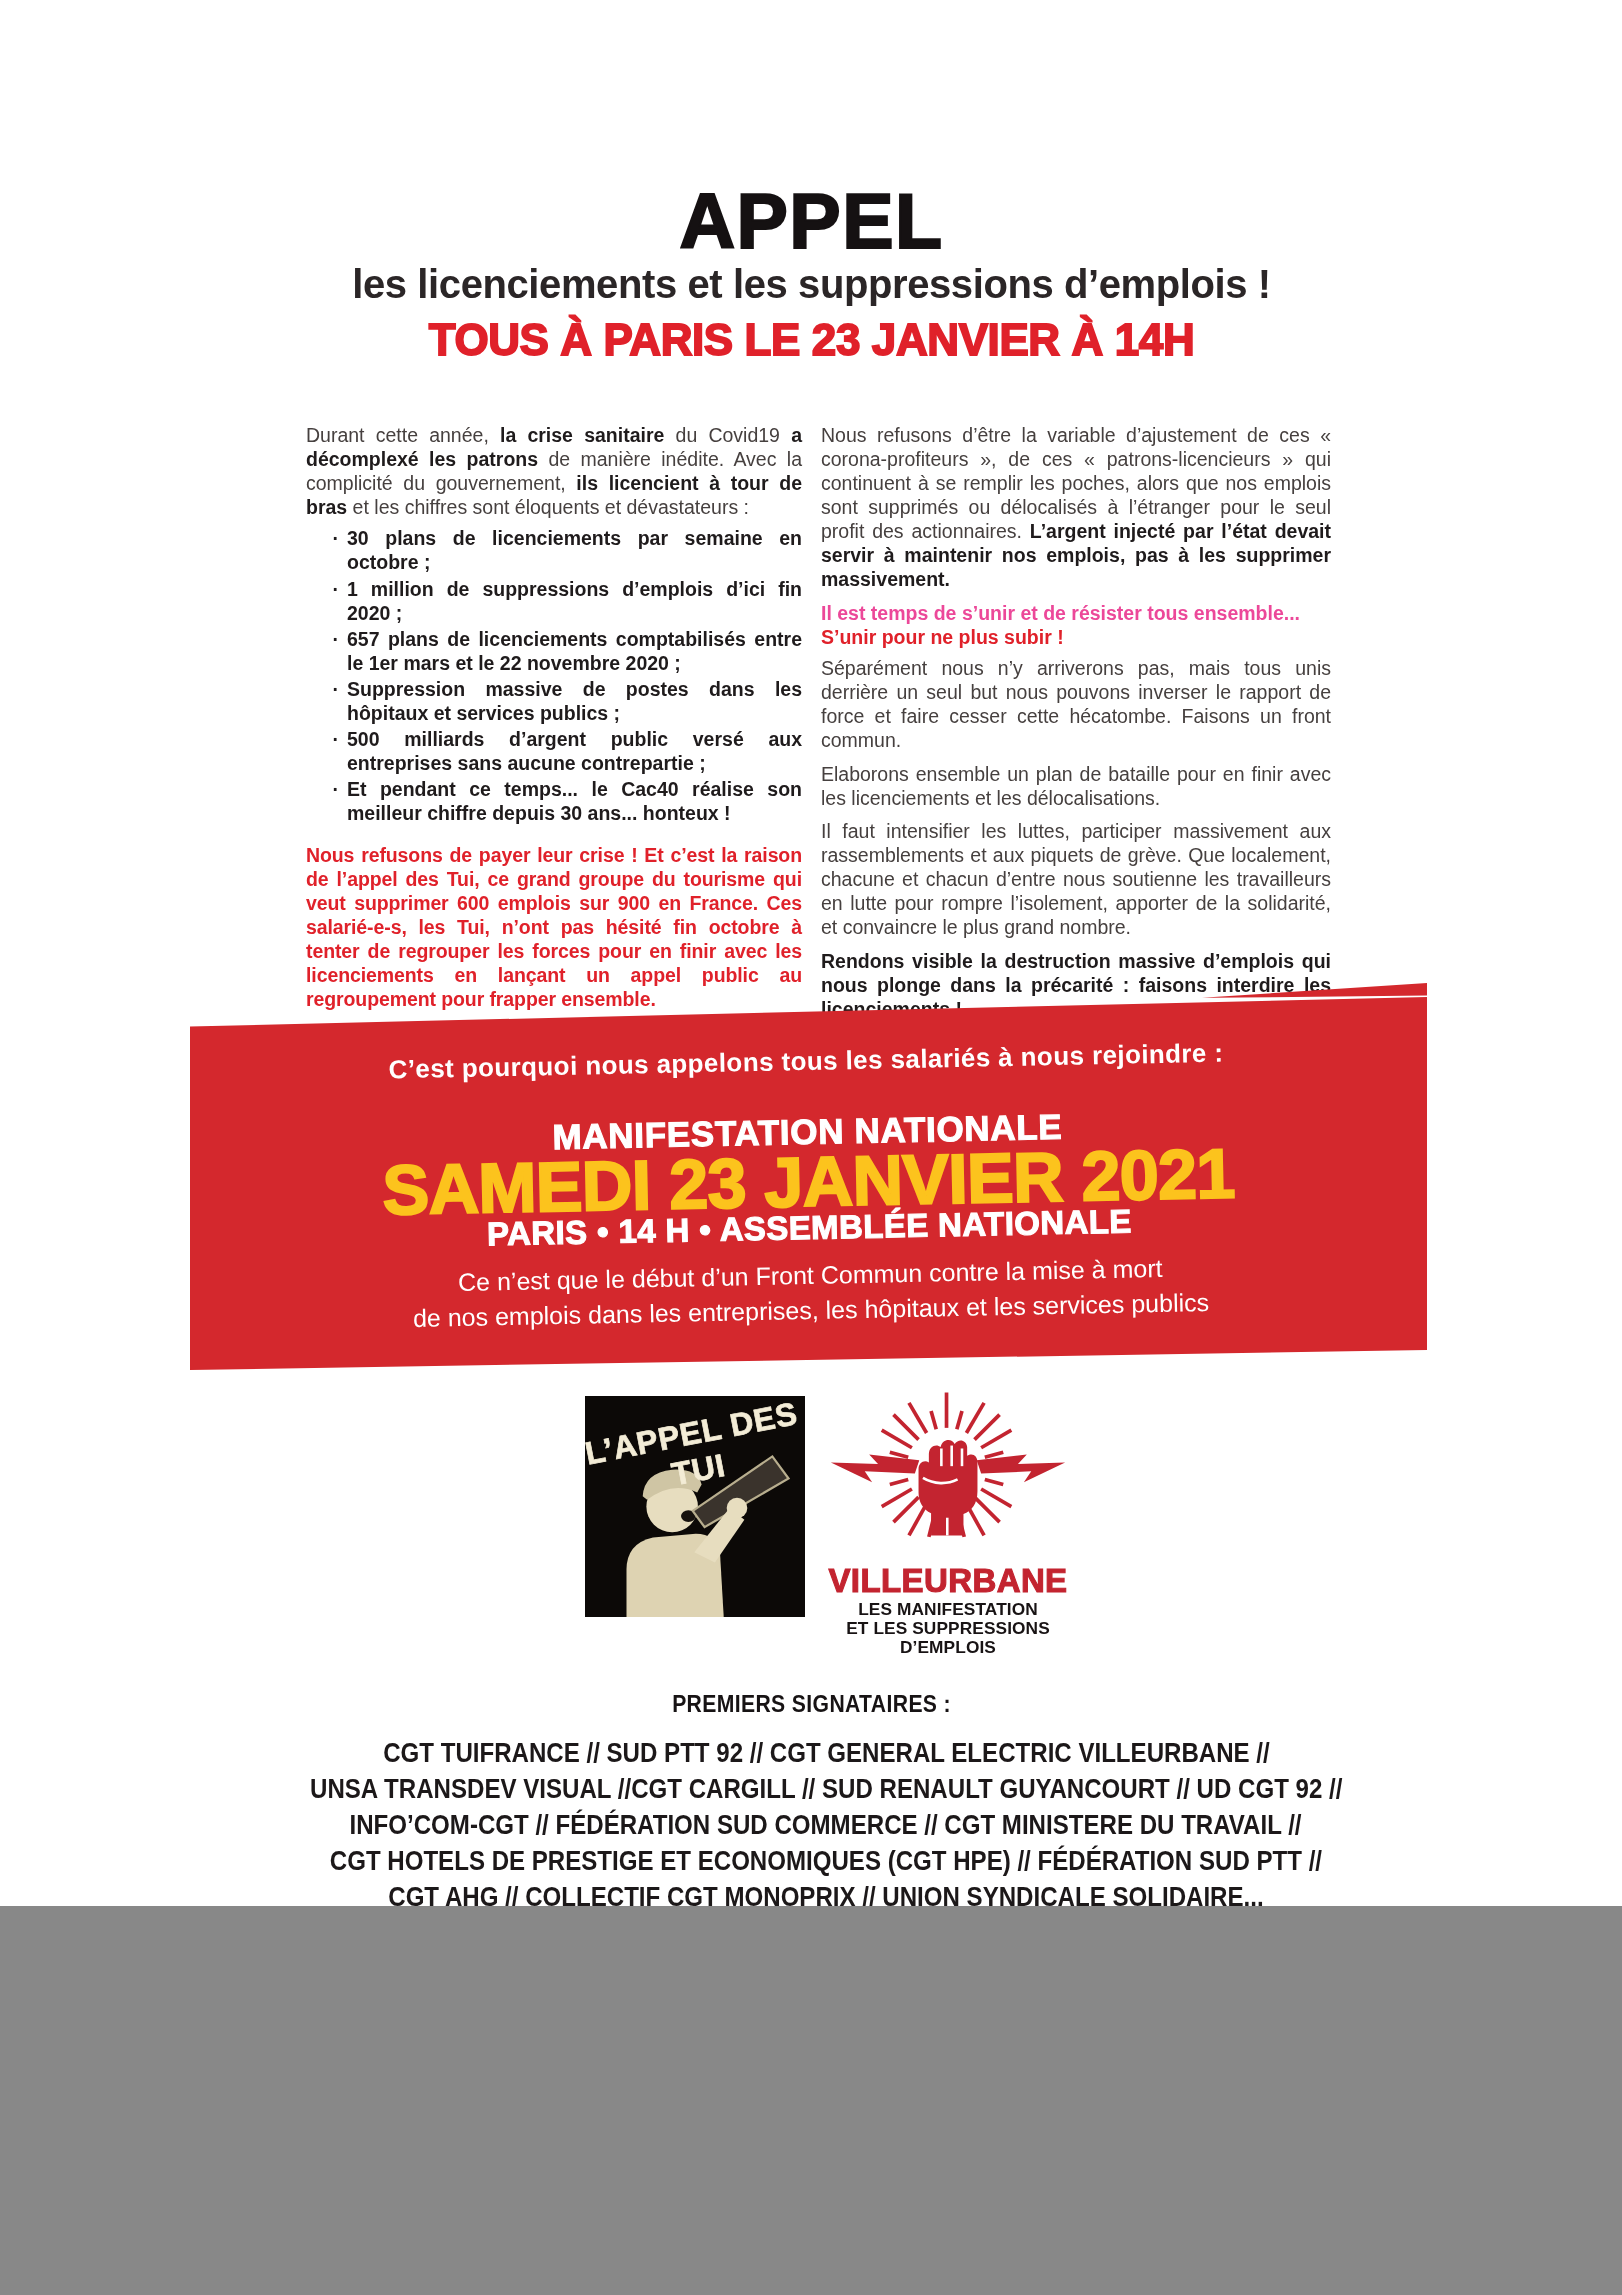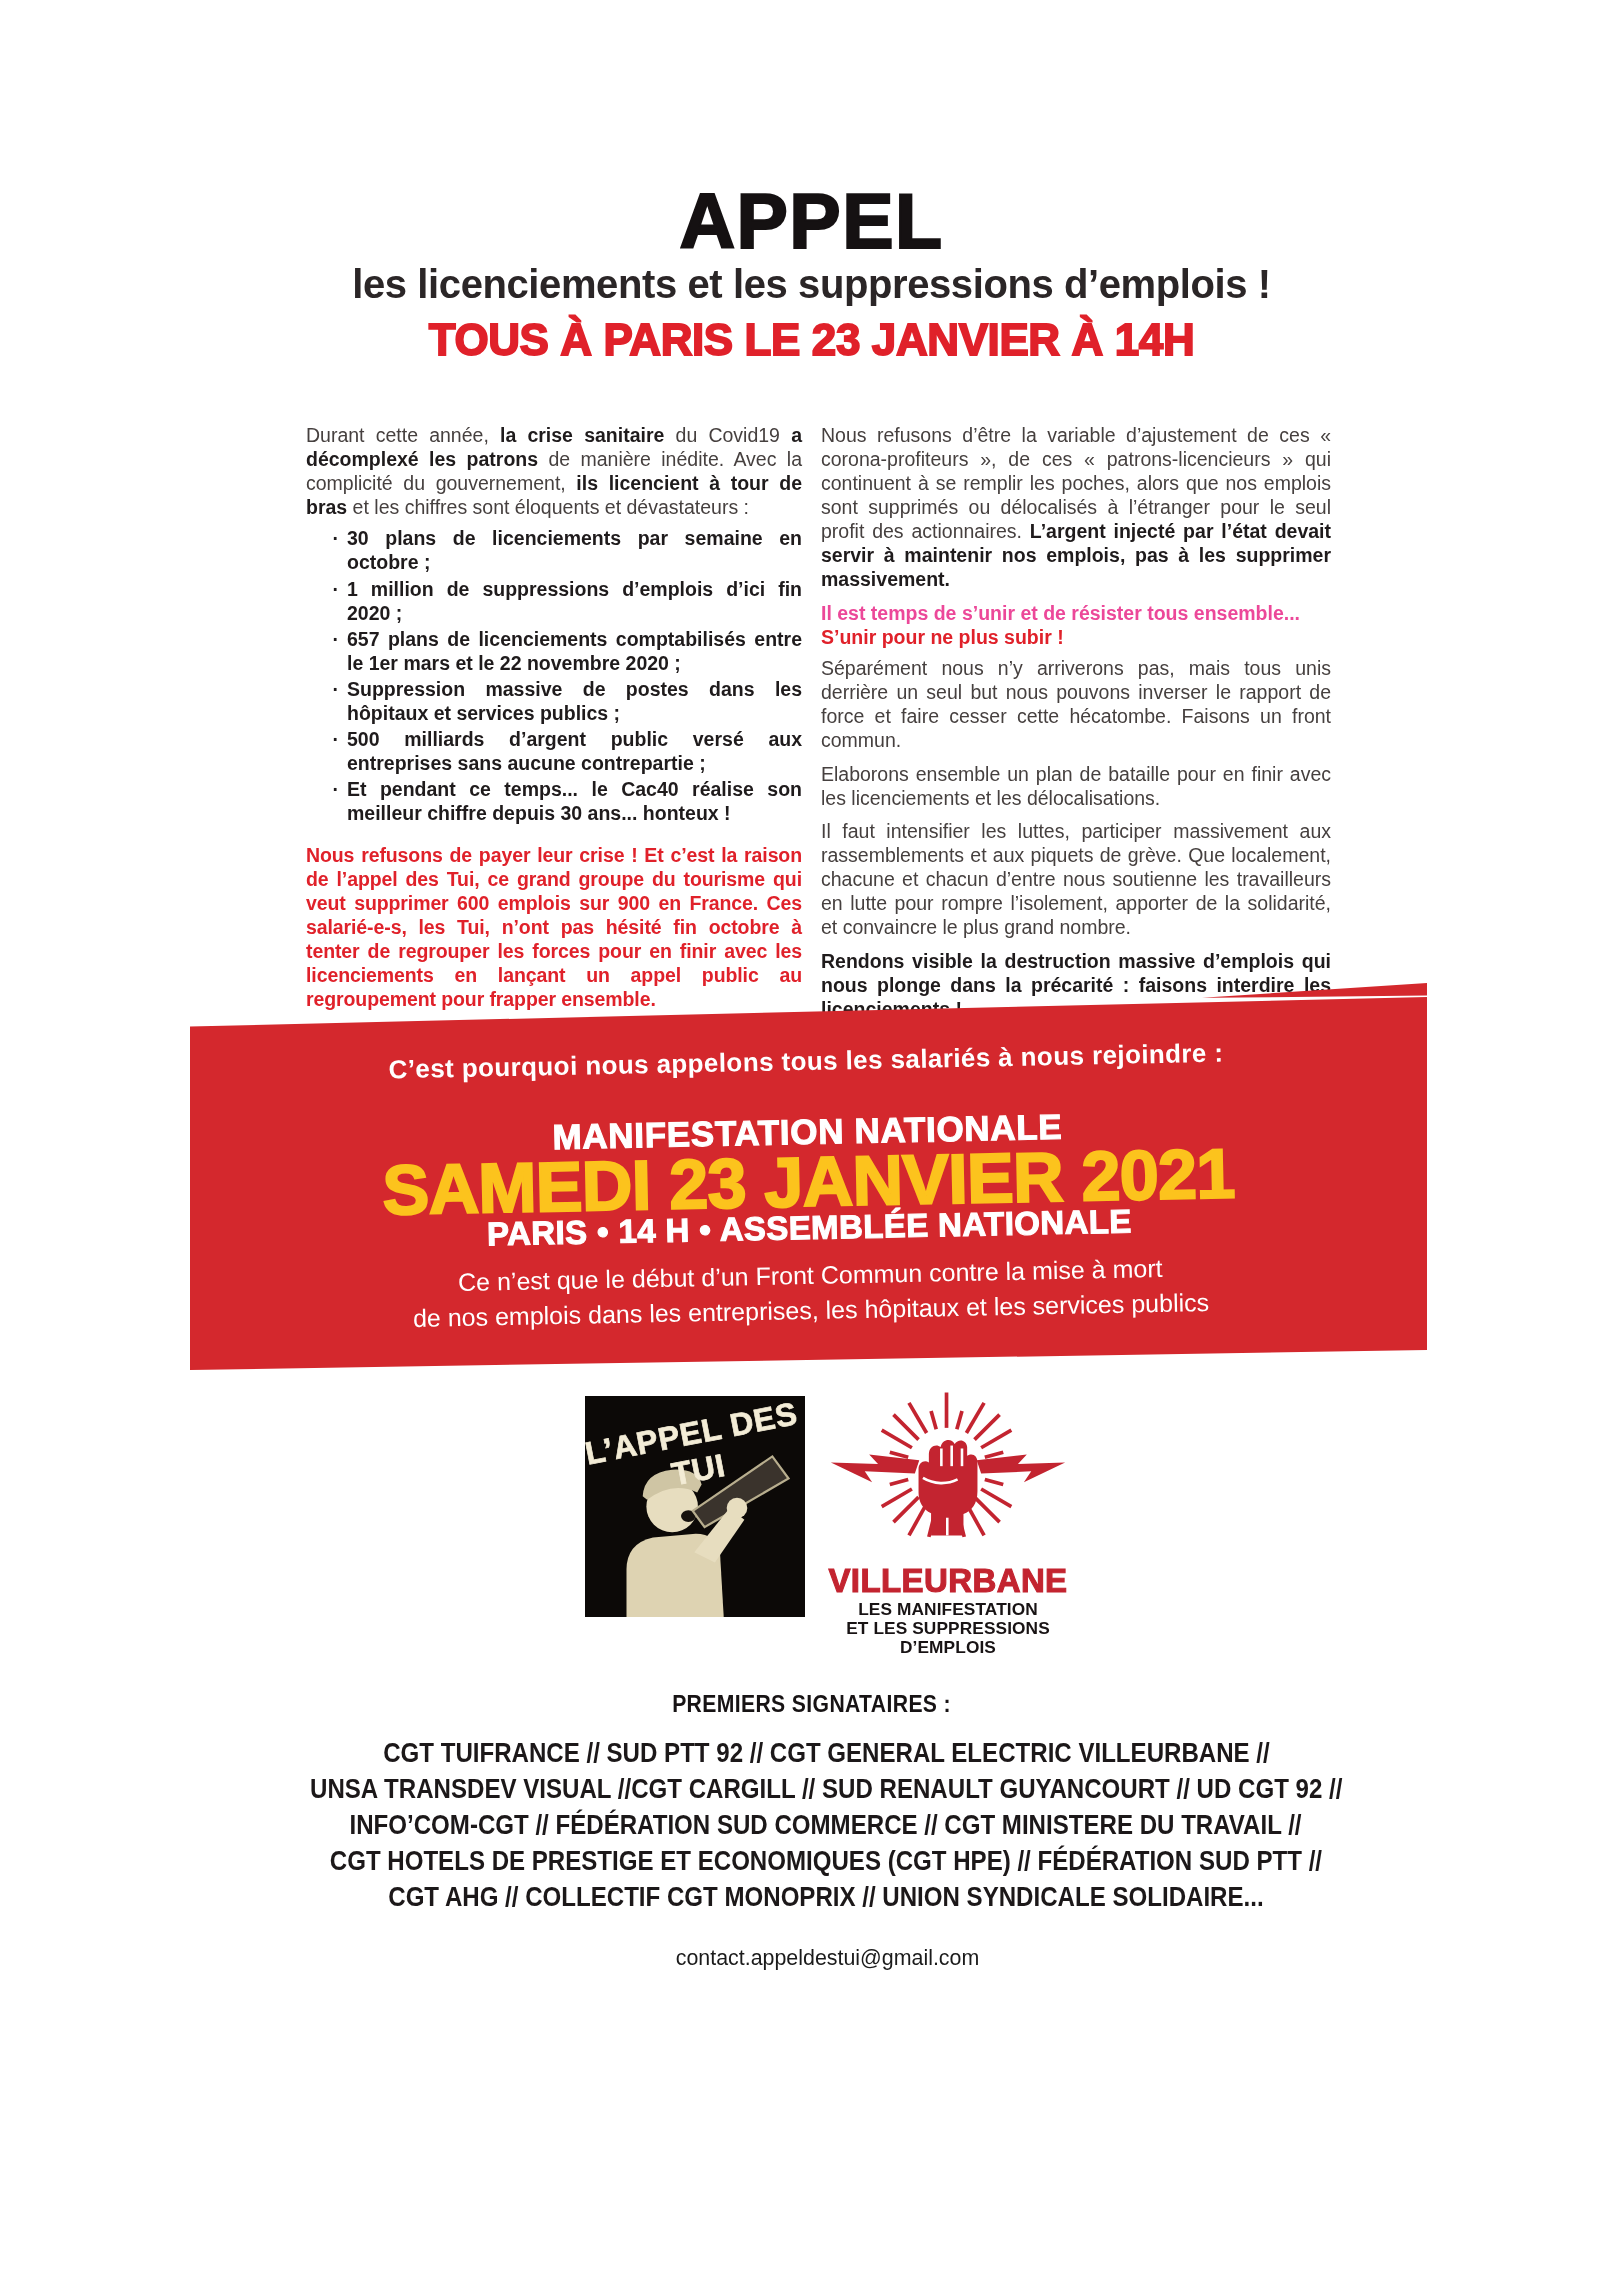--- a/index.html
+++ b/index.html
@@ -1,17 +1,17 @@
 <!DOCTYPE html>
 <html lang="fr" style="font-size:11.8px"><head>
 <meta charset="utf-8">
 <style>
   html,body{margin:0;padding:0;background:#888;}
   .page{
-    position:relative;width:1623px;height:2295px;background:#ffffff;
+    position:relative;width:1623px;height:1906px;background:#ffffff;
     font-family:"Liberation Sans","DejaVu Sans",sans-serif;color:#46403f;
     overflow:hidden;margin:0 auto;
   }
   
   .header{position:absolute;top:181px;left:0;width:100%;text-align:center;}
   .title{
     font-size:77px;font-weight:900;color:#151112;letter-spacing:1.5px;
     -webkit-text-stroke:2.2px #151112;line-height:80px;
   }
   .subtitle{font-size:40px;font-weight:700;color:#2b2627;line-height:47px;letter-spacing:-0.4px;}

